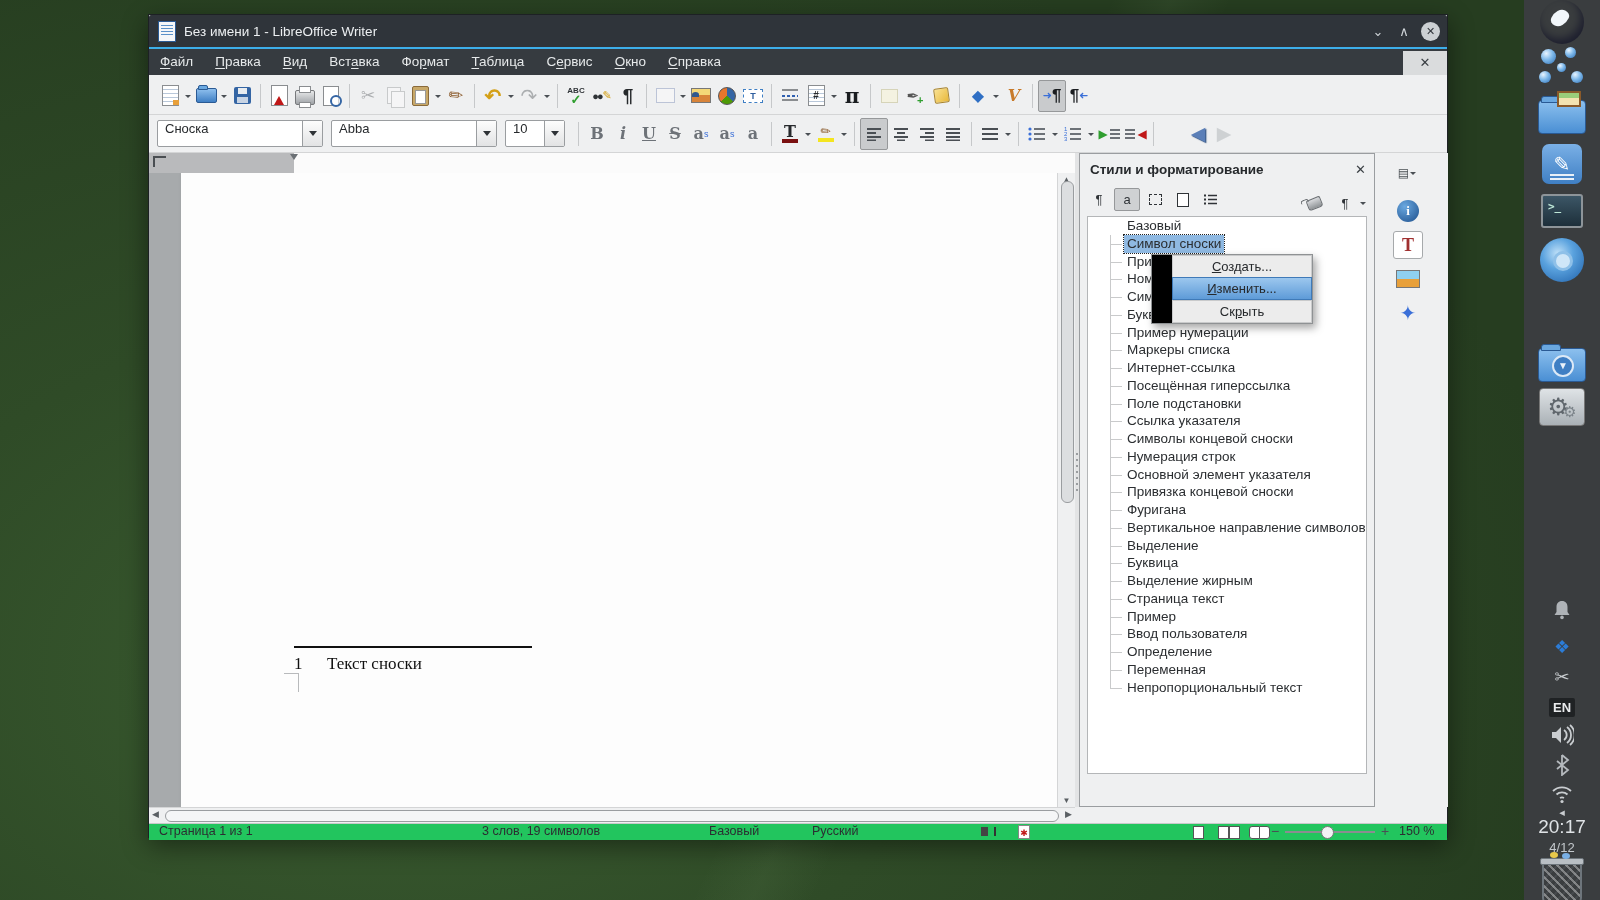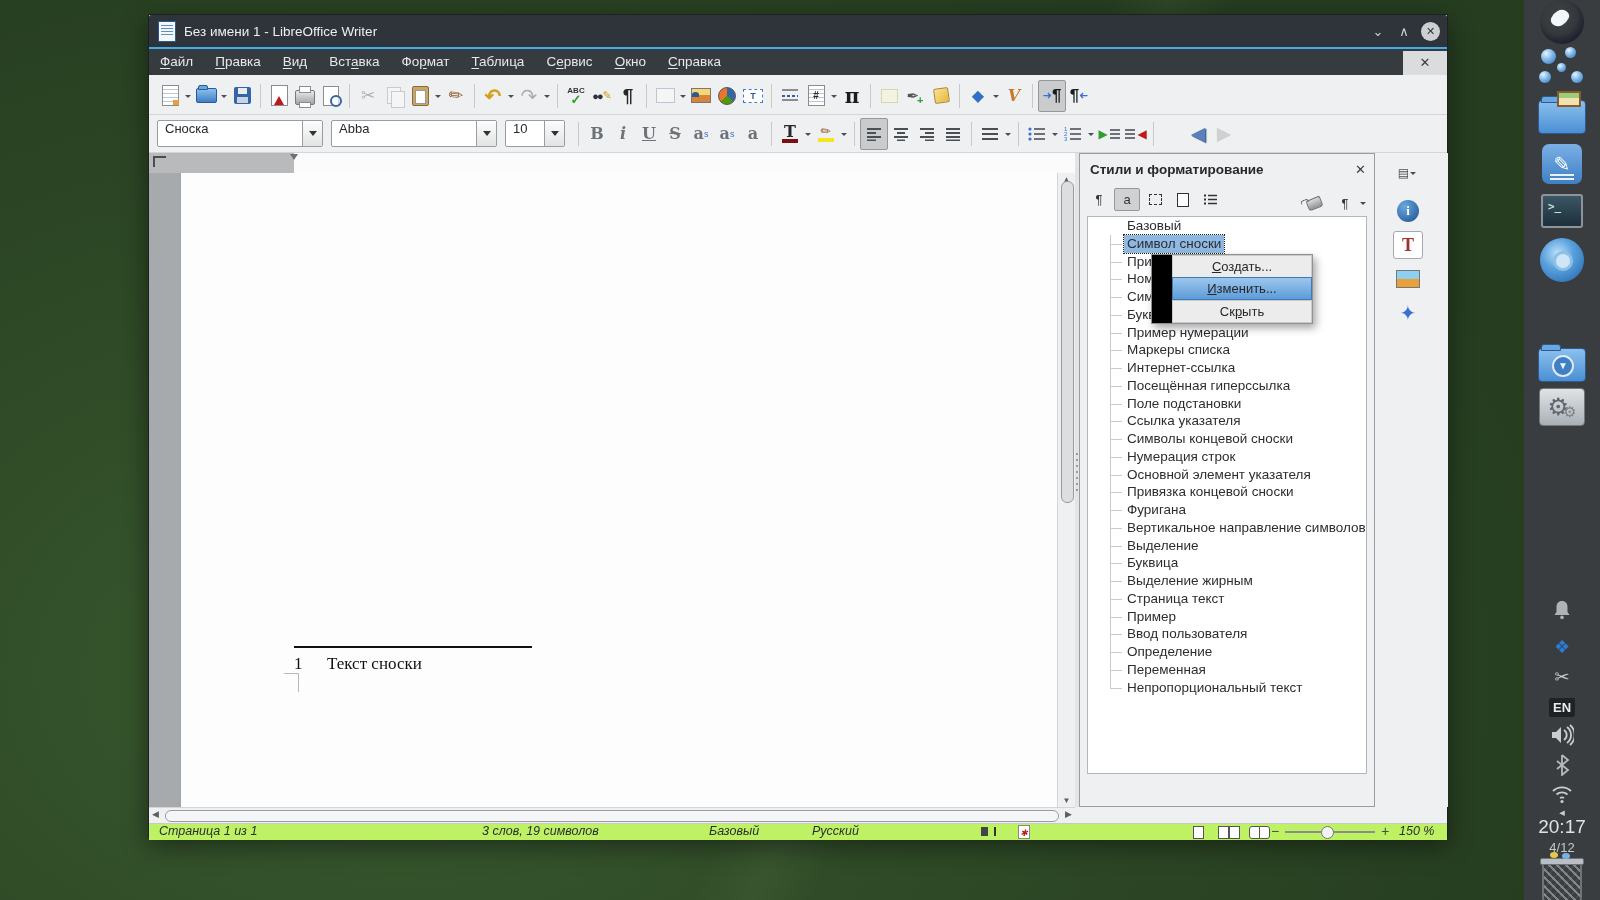--- a/index.html
+++ b/index.html
@@ -151,22 +151,22 @@
   .cornermark{position:absolute;left:103px;top:500px;width:14px;height:18px;
     border-top:1px solid #b8babc;border-right:1px solid #b8babc;}
   
   .vscroll{position:absolute;left:908px;top:158px;width:18px;height:634px;background:#eff0f1;border-left:1px solid #d4d5d6;box-sizing:border-box;}
   .vthumb{position:absolute;left:3px;top:8px;width:11px;height:320px;border:1px solid #9a9da0;border-radius:6px;background:#dcdee0;}
   .sarrow{position:absolute;font-size:8px;color:#5a5f63;width:100%;text-align:center;}
   .hscroll{position:absolute;left:0;top:792px;width:926px;height:16px;background:#eff0f1;border-top:1px solid #d4d5d6;box-sizing:border-box;}
   .hthumb{position:absolute;left:16px;top:2px;width:892px;height:10px;border:1px solid #9a9da0;border-radius:6px;background:#f5f6f7;}
   .harrow{position:absolute;top:1px;font-size:9px;color:#5a5f63;}
   
-  .statusbar{position:absolute;left:0;top:808px;right:0;height:16px;background:#bef264;border-top:1px solid #c8c9ca;
-    font-size:12.5px;color:#2b2e31;font-style:italic;}
+  .statusbar{position:absolute;left:0;top:808px;right:0;height:16px;background:#22c55e;border-top:1px solid #c8c9ca;
+    font-size:12.5px;color:#2b2e31;}
   .statusbar .st{position:absolute;top:0;line-height:15px;}
   .insmode{width:13px;height:9px;border-right:2px solid #333;background:linear-gradient(90deg,#444 0 7px,transparent 7px);margin-top:3px;}
   .modif{width:10px;height:12px;background:#fff;border:1px solid #888;color:#c01818;font-size:9px;line-height:10px;text-align:center;margin-top:1px;}
   .vpage{width:9px;height:11px;border:1px solid #555;background:#fff;margin-top:2px;display:inline-block;}
   .slider .track{position:absolute;top:7px;width:90px;height:2px;background:#8a8d90;}
   .slider .tick{position:absolute;top:3px;left:42px;width:2px;height:9px;background:#8a8d90;}
   .slider .knob{position:absolute;top:2px;left:36px;width:11px;height:11px;border-radius:50%;background:#f2f3f4;border:1px solid #777;}
   
   .panel{position:absolute;left:930px;top:138px;width:296px;height:654px;background:#eff0f1;
     border:1px solid #9a9da0;box-sizing:border-box;}

